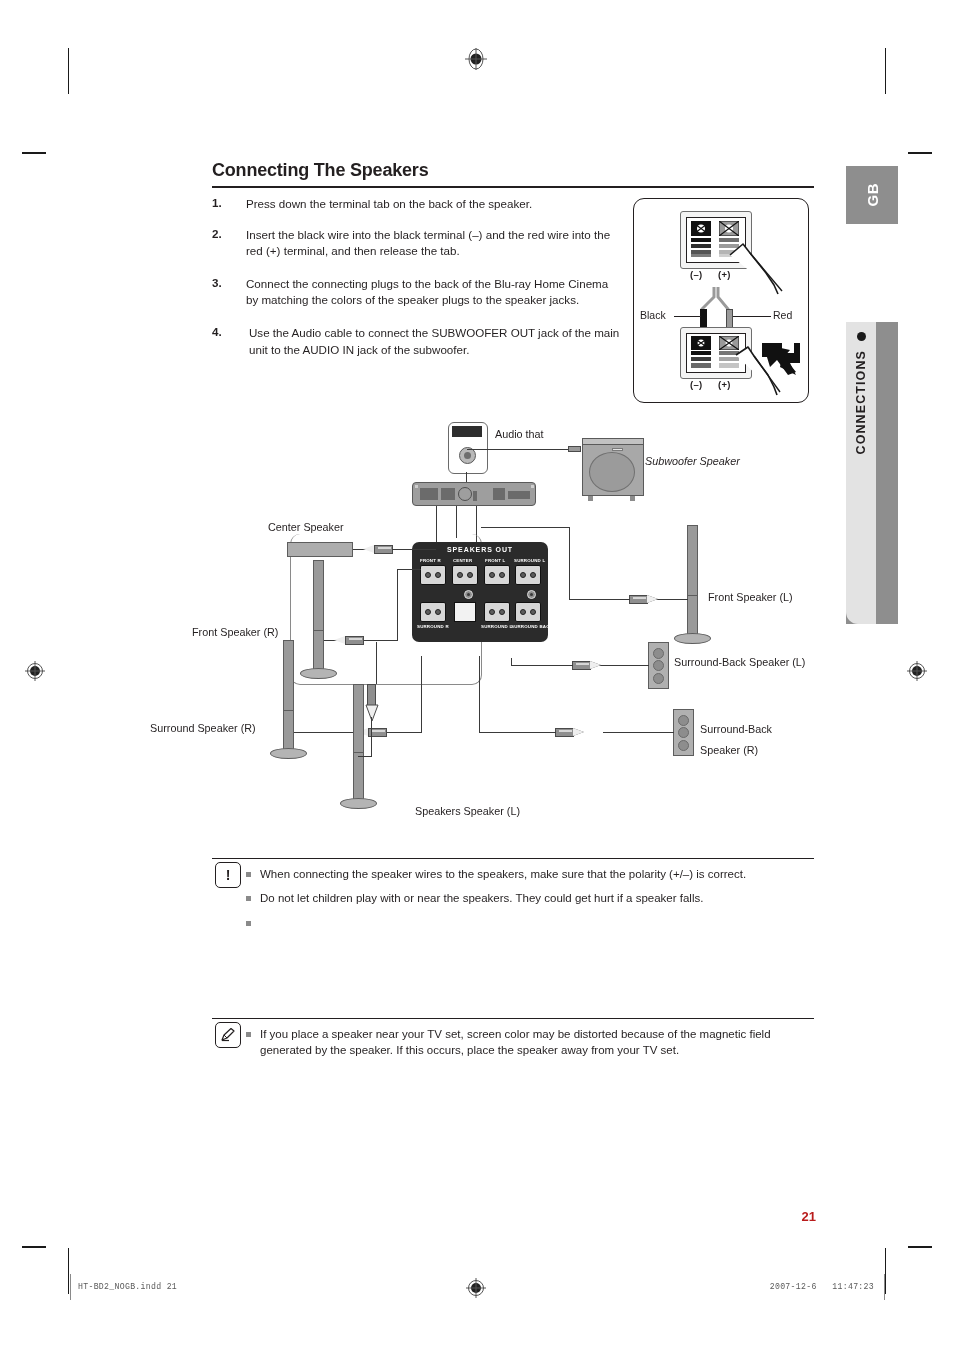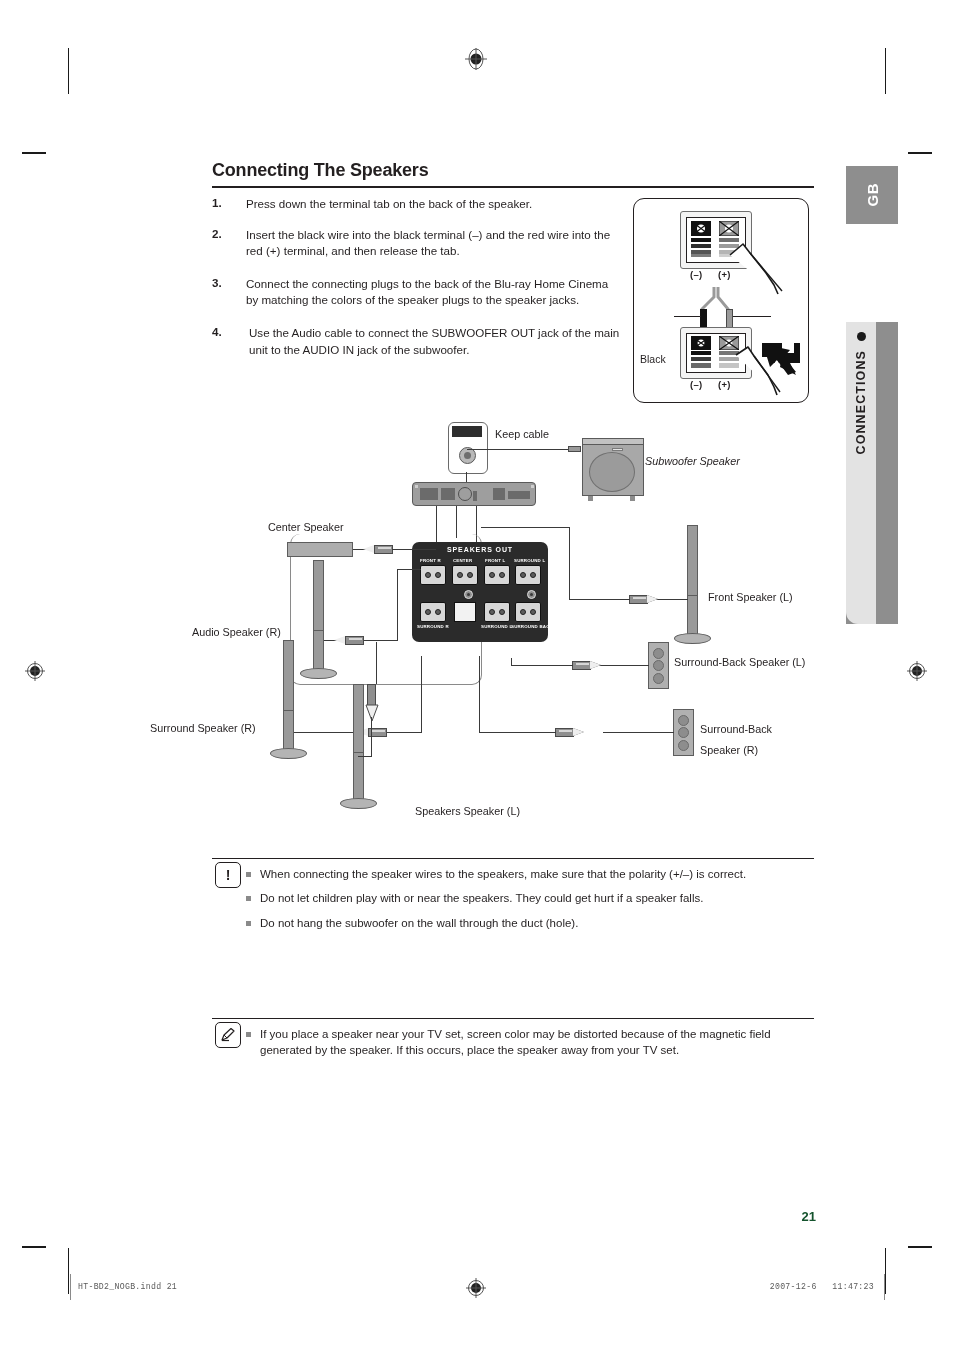--- a/index.html
+++ b/index.html
@@ -42,21 +42,21 @@
   .term-box{position:absolute;left:633px;top:198px;width:174px;height:203px;
             border:1.6px solid #231f20;border-radius:11px;background:#ffffff;}
 
   .tp{position:absolute;}       
   .tp-outer{border:1.4px solid #6e6e6e;background:#f4f4f4;border-radius:3px;}
   .tp-mid{position:absolute;border:1.3px solid #231f20;background:#ffffff;}
   .jack{position:absolute;}
   .stripes{position:absolute;width:17px;height:17px;}
   .stripes i{display:block;width:100%;}
   .pm-row{position:absolute;font-size:9.5px;font-weight:bold;letter-spacing:0.3px;}
-  .wire-lbl{position:absolute;font-size:10.5px;margin-top:44px;}
+  .wire-lbl{position:absolute;font-size:10.5px;}
   .lead-h{position:absolute;height:1.2px;background:#231f20;}
 
   
   .diagram{position:absolute;left:140px;top:412px;width:700px;height:410px;}
   .dlabel{position:absolute;font-size:10.8px;line-height:14px;color:#231f20;white-space:nowrap;}
 
   .wire{position:absolute;background:#3a3a3a;}
   .wire.h{height:1.1px;}
   .wire.v{width:1.1px;}
 
@@ -135,21 +135,21 @@
   .rule{position:absolute;height:1.1px;background:#231f20;}
   .ic-box{position:absolute;width:24px;height:24px;border:1.5px solid #231f20;border-radius:5px;
           display:flex;align-items:center;justify-content:center;background:#fff;}
   .ic-box b{font-size:14px;font-weight:bold;line-height:1;}
   .bullets{position:absolute;}
   .bullet{display:flex;margin-bottom:8px;}
   .bullet .sq{flex:none;width:5px;height:5px;background:#8a8a8a;margin:6px 9px 0 0;}
   .bullet .tx{font-size:11.5px;line-height:16.4px;}
 
   
-  .pgno{position:absolute;right:138px;top:1209px;font-size:13px;font-weight:bold;color:#14532d;}
+  .pgno{position:absolute;right:138px;top:1209px;font-size:13px;font-weight:bold;color:#b91c1c;}
   .foot-left{position:absolute;left:78px;top:1282px;font-size:8.2px;color:#5a5a5a;
              font-family:"Liberation Mono","DejaVu Sans Mono",monospace;letter-spacing:0.3px;}
   .foot-right{position:absolute;right:80px;top:1282px;font-size:8.2px;color:#5a5a5a;
               font-family:"Liberation Mono","DejaVu Sans Mono",monospace;letter-spacing:0.3px;}
   .foot-bar{position:absolute;width:1px;background:#8a8a8a;}
 </style>
 </head>
 <body>
 
 <div class="cropmark" style="left:68px;top:48px;width:1px;height:46px;"></div>
@@ -327,21 +327,21 @@
 </div>
 
 <div class="diagram">
 
   <div class="swo">
     <div class="swo-hdr"></div>
     <div class="swo-jack"></div>
   </div>
   <div class="wire v" style="left:326px;top:60px;height:14px;"></div>
 
-  <div class="dlabel" style="left:355px;top:15px;">Keep cable</div>
+  <div class="dlabel" style="left:355px;top:15px;">Audio that</div>
   <div class="wire h" style="left:327px;top:37px;width:108px;"></div>
   <div class="mini-plug" style="left:428px;top:34px;"></div>
 
   <div class="receiver">
     <div class="vent" style="left:7px;top:5px;width:18px;height:12px;background:#6b6b6b;"></div>
     <div class="vent" style="left:28px;top:5px;width:14px;height:12px;background:#6b6b6b;"></div>
     <div class="knob" style="left:45px;top:4px;"></div>
     <div class="vent" style="left:60px;top:8px;width:4px;height:10px;background:#6b6b6b;"></div>
     <div class="vent" style="left:80px;top:5px;width:12px;height:12px;background:#6b6b6b;"></div>
     <div class="vent" style="left:95px;top:8px;width:22px;height:8px;background:#6b6b6b;"></div>
@@ -390,21 +390,21 @@
 
   <div class="dlabel" style="left:128px;top:108px;">Center Speaker</div>
   <div class="center-spk" style="left:147px;top:130px;"></div>
   <div class="wire h" style="left:213px;top:137px;width:28px;"></div>
   <div class="plug" style="left:234px;top:133px;">
     <div class="tipL"></div>
       <div class="barrel" style="left:0;"></div>
   </div>
   <div class="wire h" style="left:252px;top:137px;width:44px;"></div>
 
-  <div class="dlabel" style="left:52px;top:213px;">Audio Speaker (R)</div>
+  <div class="dlabel" style="left:52px;top:213px;">Front Speaker (R)</div>
   <div class="tower">
     <div class="tower-body" style="left:173px;top:148px;height:112px;"></div>
     <div class="tower-seam" style="left:173px;top:218px;"></div>
     <div class="tower-base" style="left:160px;top:256px;"></div>
   </div>
   <div class="wire h" style="left:184px;top:228px;width:28px;"></div>
   <div class="plug" style="left:205px;top:224px;">
     <div class="tipL"></div>
       <div class="barrel" style="left:0;"></div>
   </div>
@@ -494,21 +494,20 @@
   <div class="bullet">
     <span class="sq"></span>
     <span class="tx">When connecting the speaker wires to the speakers, make sure that the polarity (+/–) is correct.</span>
   </div>
   <div class="bullet">
     <span class="sq"></span>
     <span class="tx">Do not let children play with or near the speakers. They could get hurt if a speaker falls.</span>
   </div>
   <div class="bullet">
     <span class="sq"></span>
-    <span class="tx">Do not hang the subwoofer on the wall through the duct (hole).</span>
   </div>
 </div>
 
 <div class="rule" style="left:212px;top:1018px;width:602px;"></div>
 <div class="ic-box" style="left:215px;top:1022px;">
   <svg width="16" height="16" viewBox="0 0 16 16">
     <path d="M2 13 L4 8 L11 1.5 L14 4 L7 11 Z" fill="none" stroke="#231f20" stroke-width="1.2" stroke-linejoin="round"></path>
     <path d="M4 8 L7 11" stroke="#231f20" stroke-width="1"></path>
     <path d="M2 13.5 L9 13.5" stroke="#231f20" stroke-width="1.2"></path>
   </svg>

